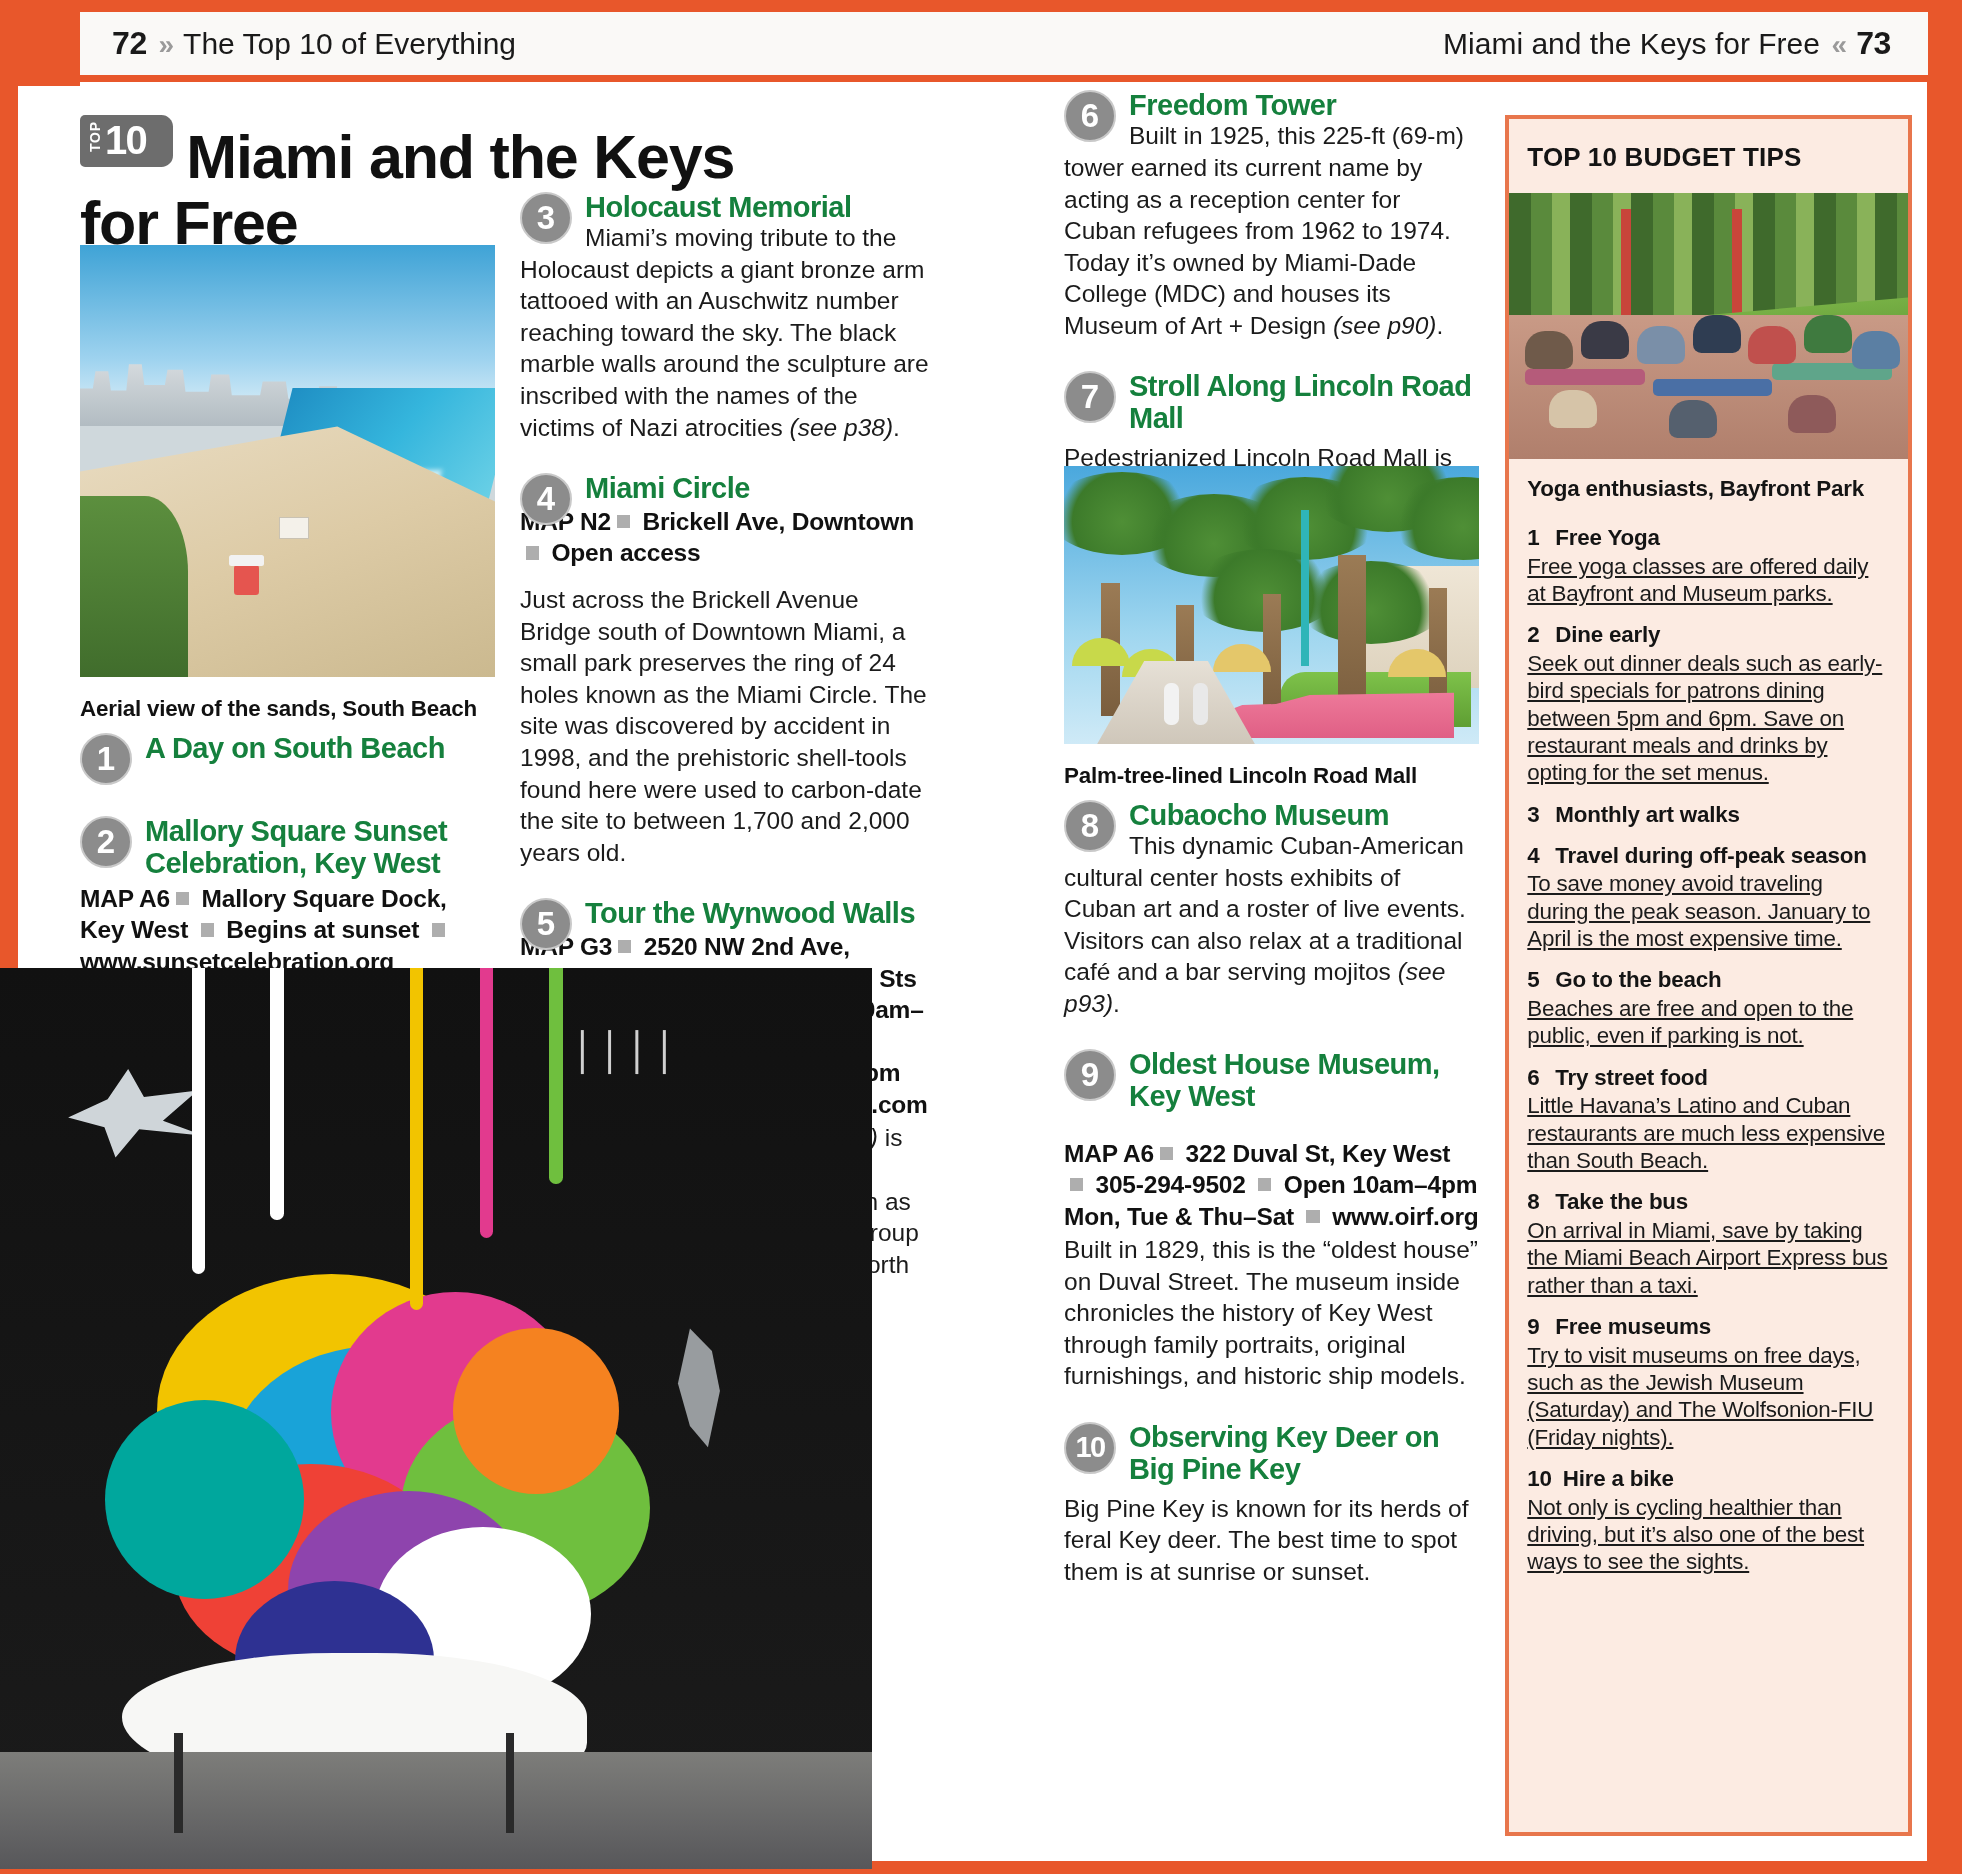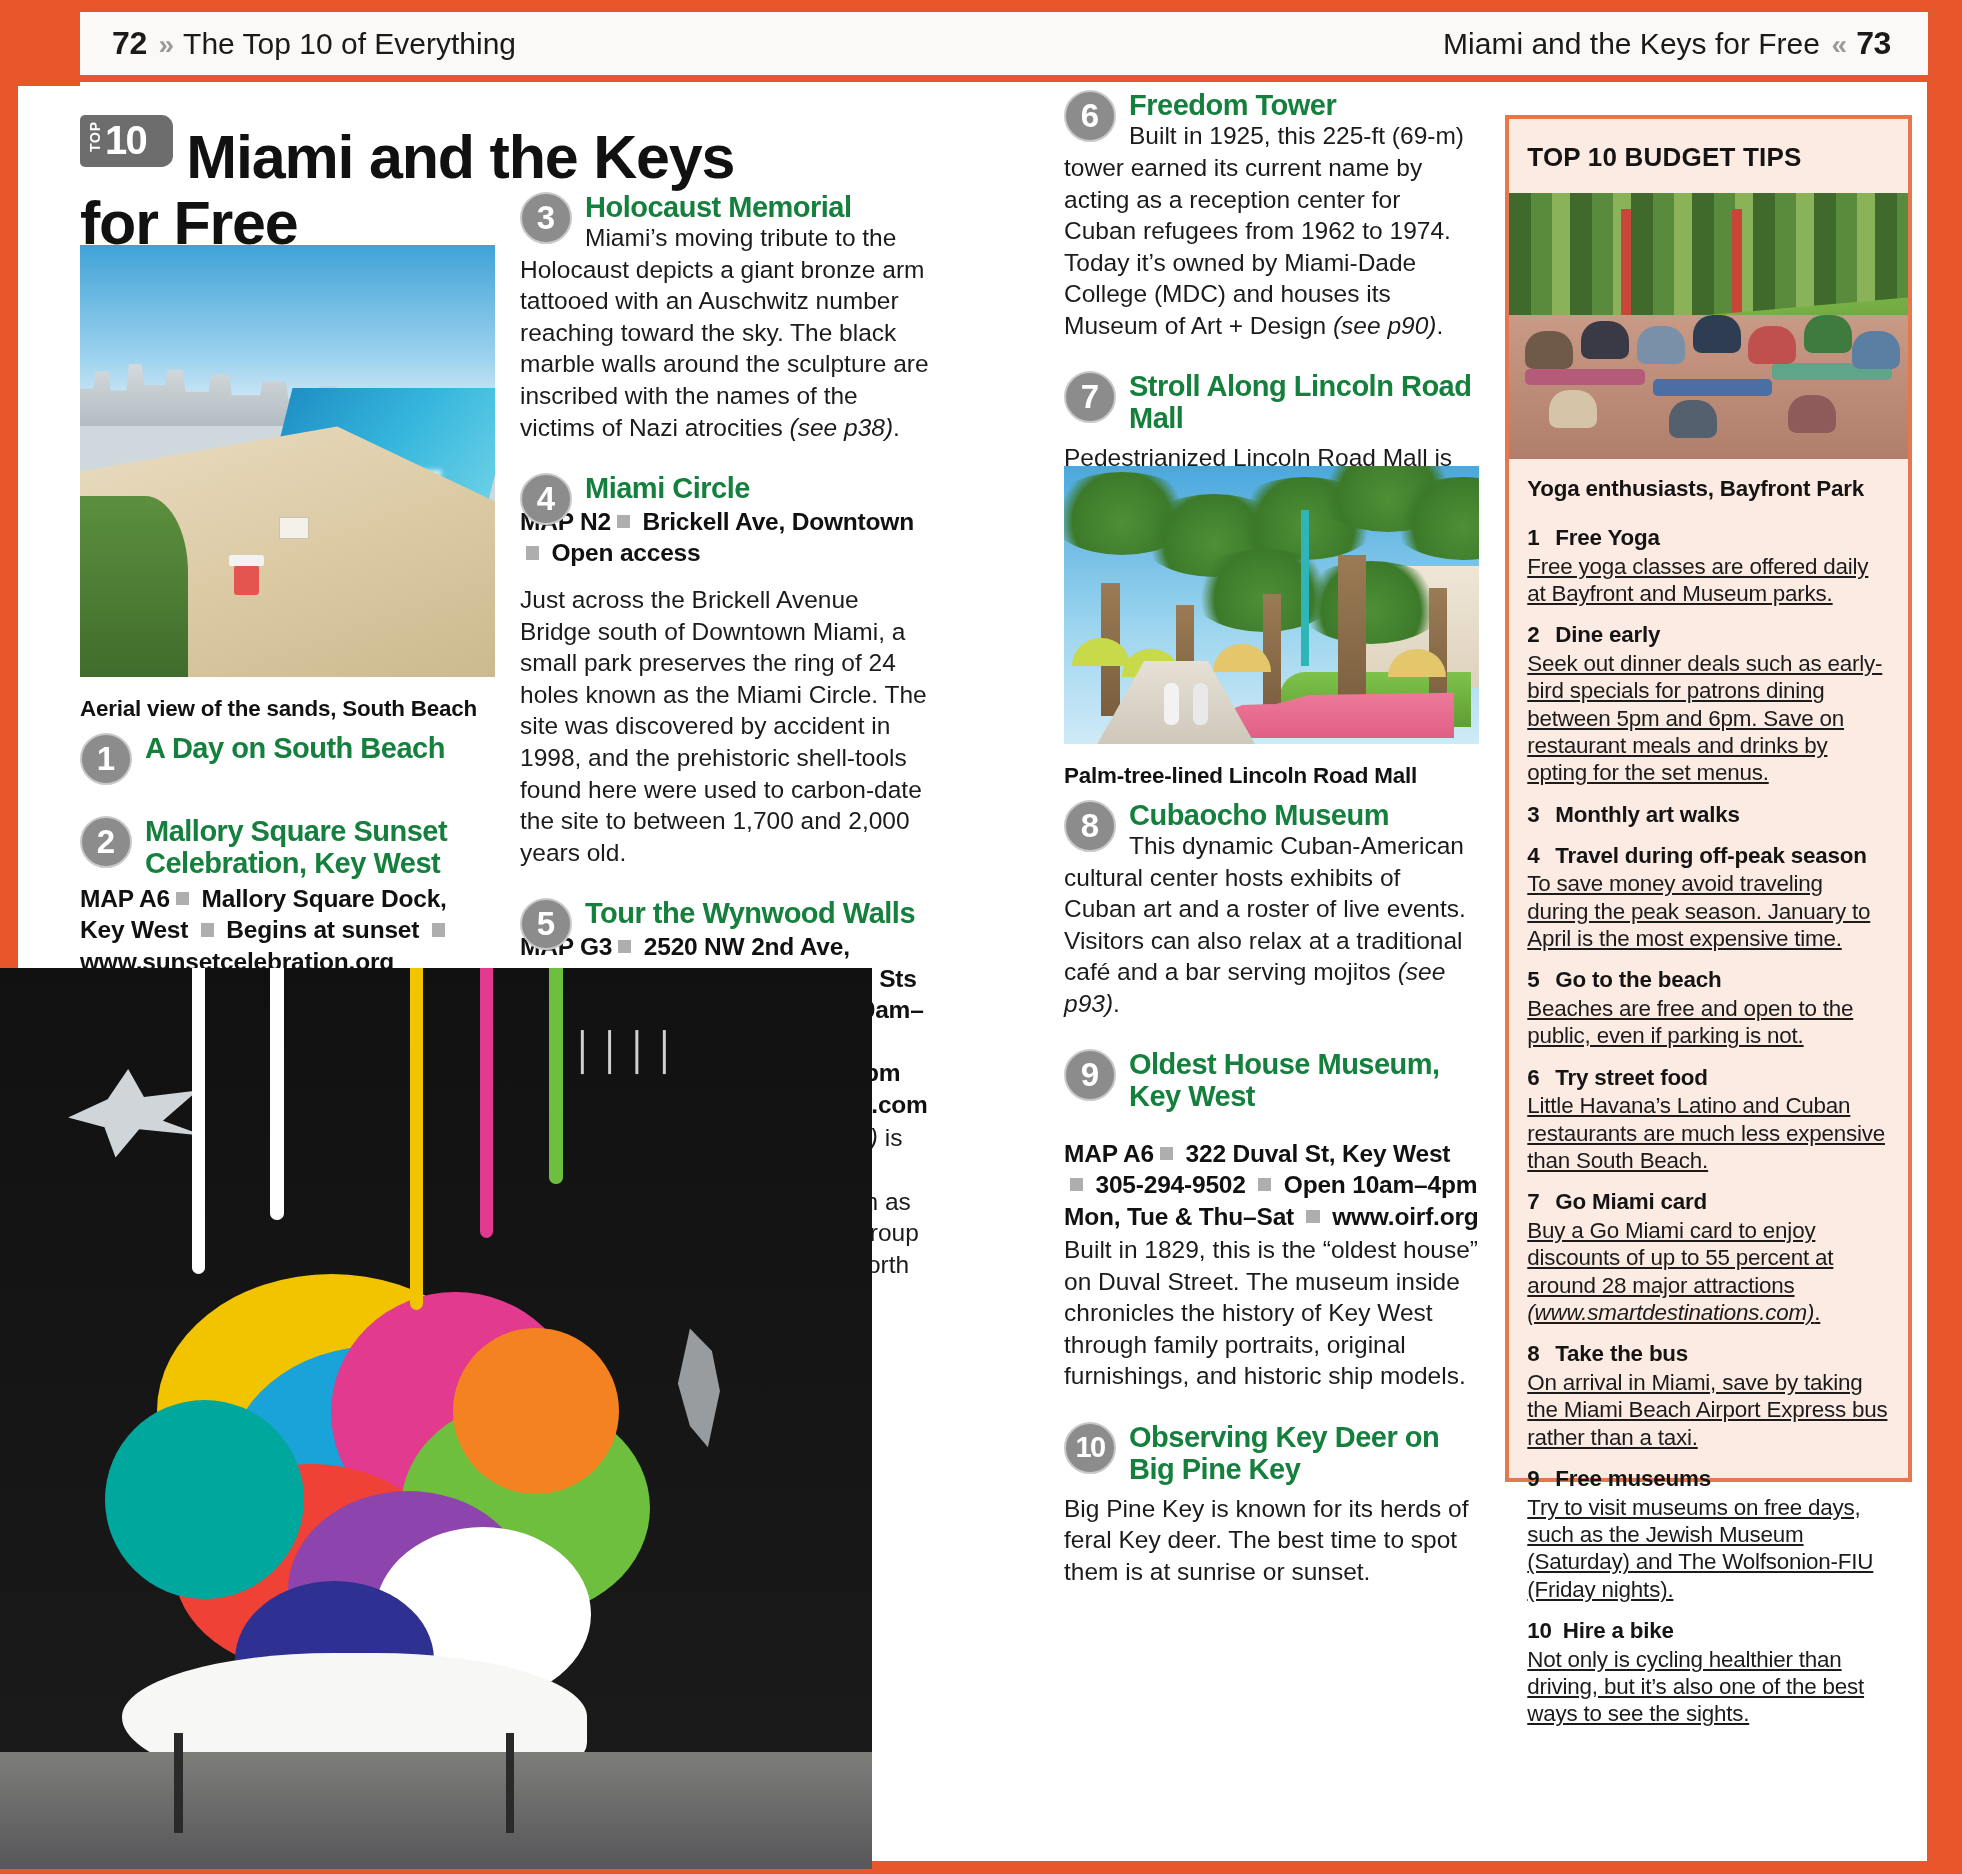--- a/index.html
+++ b/index.html
@@ -225,21 +225,21 @@
     position:absolute; bottom:7%; width:15px; height:42px;
     background:#f2f2f2; border-radius:6.6px; }
   #lincoln-photo .lamp {
     position:absolute; left:57%; top:16%; width:8.3px; height:56%;
     background:#2fb5b8; }
 
   
   #sidebar {
     position:absolute;
     left:1425px; top:15px;
-    width:407px; height:1367px;
+    width:407px; height:1721px;
     background:#FCEBE2;
     border:4.2px solid #E8764C;
   }
   #sb-title {
     font-size:26px; font-weight:bold; letter-spacing:0.2px;
     color:#141414; padding:23px 0 20px 18.3px;
     font-family:"Liberation Sans Narrow","Liberation Sans",sans-serif;
   }
   #sb-photo {
     position:relative; width:100%; height:266px; overflow:hidden;
@@ -536,24 +536,20 @@
       </div>
       <div class="tip">
         <div class="tip-head"><span class="tnum">5 </span><span>Go to the beach</span></div>
         <div class="tip-body">Beaches are free and open to the public, even if parking is not.</div>
       </div>
       <div class="tip">
         <div class="tip-head"><span class="tnum">6 </span><span>Try street food</span></div>
         <div class="tip-body">Little Havana’s Latino and Cuban restaurants are much less expensive than South Beach.</div>
       </div>
       <div class="tip">
-        <div class="tip-head"><span class="tnum">7 </span><span>Go Miami card</span></div>
-        <div class="tip-body"><span>Buy a Go Miami card to enjoy discounts of up to 55 percent at around 28 major attractions </span><i>(www.smartdestinations.com)</i><span>.</span></div>
-      </div>
-      <div class="tip">
         <div class="tip-head"><span class="tnum">8 </span><span>Take the bus</span></div>
         <div class="tip-body">On arrival in Miami, save by taking the Miami Beach Airport Express bus rather than a taxi.</div>
       </div>
       <div class="tip">
         <div class="tip-head"><span class="tnum">9 </span><span>Free museums</span></div>
         <div class="tip-body">Try to visit museums on free days, such as the Jewish Museum (Saturday) and The Wolfsonion-FIU (Friday nights).</div>
       </div>
       <div class="tip">
         <div class="tip-head"><span class="tnum">10 </span><span>Hire a bike</span></div>
         <div class="tip-body">Not only is cycling healthier than driving, but it’s also one of the best ways to see the sights.</div>

